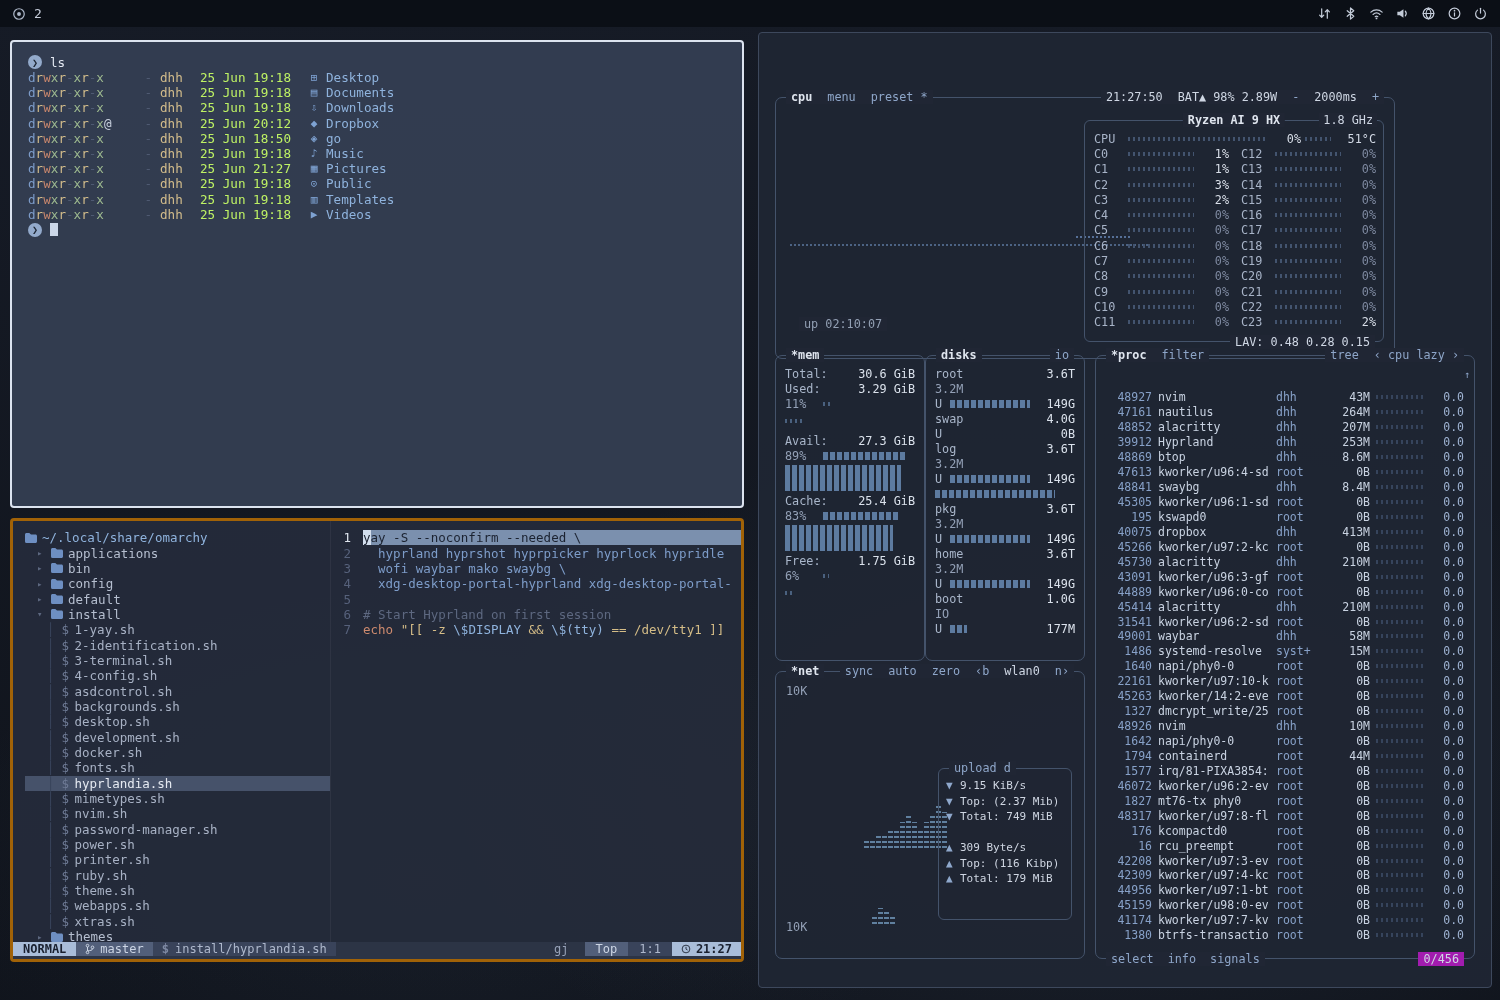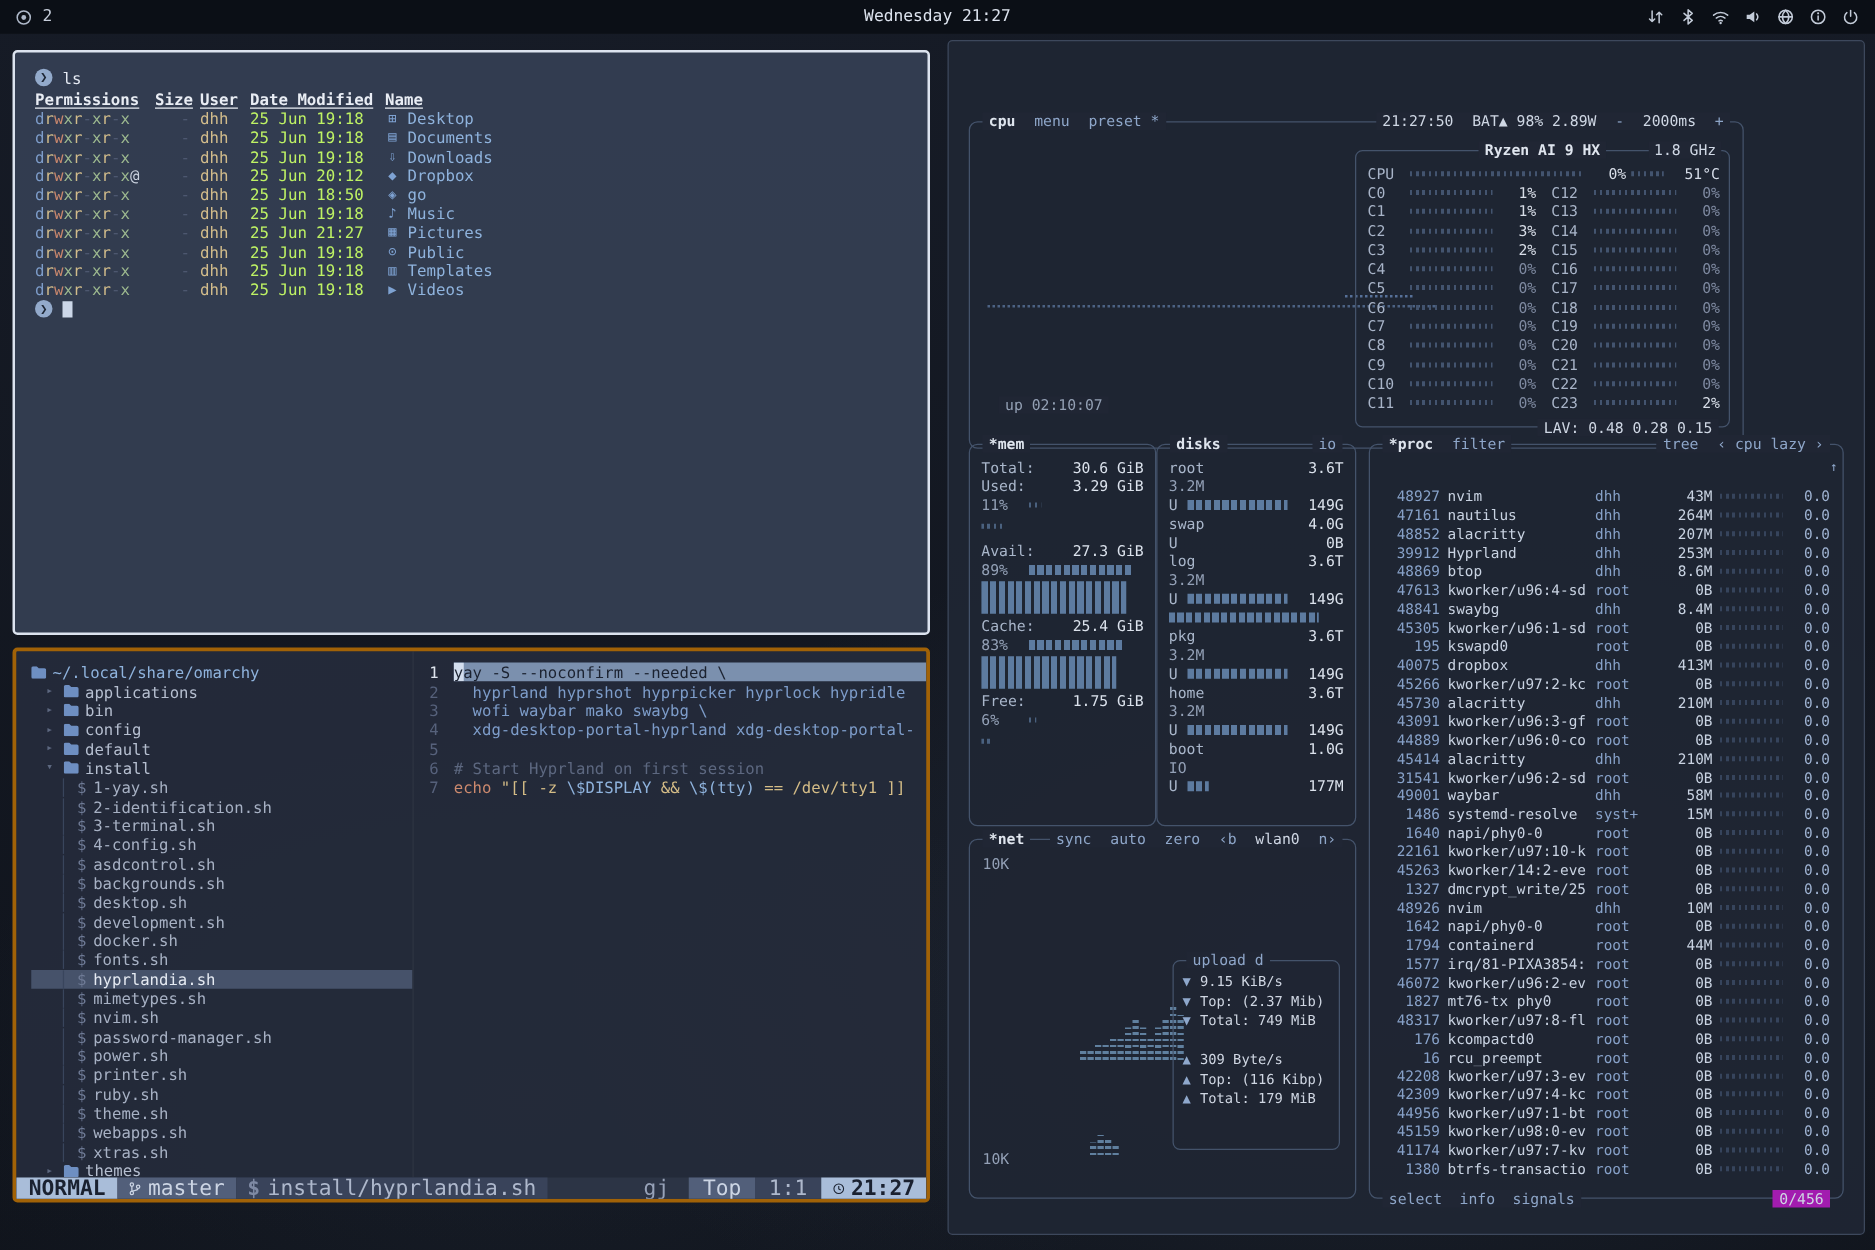--- a/index.html
+++ b/index.html
@@ -72,21 +72,21 @@
   .cline{display:flex;height:15.35px;align-items:center;white-space:pre;}
   .ln{width:32px;text-align:right;padding-right:12px;color:#56617b;flex:0 0 32px;}
   .cline.selected .ln{color:#dfe5ee;}
   .ltext{flex:1;overflow:hidden;}
   .ltext.sel{background:#7b90ae;color:#1b2230;}
   .ltext.sel span{color:inherit;}
   .cursor{background:#d3deee;color:#141a26;}
   .tk-code{color:#7d9cc9;} .tk-comment{color:#5d6880;} .tk-keyword{color:#cd8a6e;}
   .tk-string{color:#d5bd87;} .tk-var{color:#8fb3dd;}
 
-  .sline{display:flex;align-items:center;height:17px;font-size:17px;background:#2c3445;color:#97a2b8;overflow:hidden;}
+  .sline{display:flex;align-items:flex-start;height:17px;font-size:12px;background:#2c3445;color:#97a2b8;overflow:hidden;}
   .sline>span{display:flex;align-items:center;}
   .sl-mode{background:#a9bdd9;color:#1a2130;font-weight:bold;padding:0 10px;}
   .sl-branch{background:#525f7a;color:#ccd5e4;padding:0 9px;gap:5px;}
   .sl-file{background:#39435a;color:#aeb8cc;padding:0 9px;gap:6px;}
   .sl-fill{flex:1;}
   .sl-gj{padding:0 16px;}
   .sl-top{background:#525f7a;color:#ccd5e4;padding:0 11px;}
   .sl-cur{background:#39435a;color:#aeb8cc;padding:0 11px;}
   .sl-time{background:#a9bdd9;color:#1a2130;font-weight:bold;padding:0 9px;gap:5px;}
   .gi{width:10px;height:12px;fill:none;stroke:currentColor;stroke-width:1.2;}
@@ -168,21 +168,20 @@
 <header class="topbar">
   <div class="tb-left">
     <span class="tb-logo">
       <svg viewBox="0 0 16 16">
           <circle cx="8" cy="8" r="6" fill="none" stroke="currentColor" stroke-width="1.4"></circle>
           <circle cx="8" cy="8" r="2.2" fill="currentColor"></circle>
         </svg>
     </span>
     <span>2</span>
   </div>
-  <div class="tb-clock">Wednesday 21:27</div>
   <div class="tb-tray" id="tray">
       <span class="ti">
         <svg viewBox="0 0 16 16">
           <path d="M5 3v9M5 12L2.8 9.8M5 12l2.2-2.2M11 13V4M11 4L8.8 6.2M11 4l2.2 2.2"></path>
         </svg>
       </span>
       <span class="ti">
         <svg viewBox="0 0 16 16">
           <path d="M4.5 5l7 6-3.5 3V2l3.5 3-7 6"></path>
         </svg>
@@ -218,27 +217,20 @@
           <path d="M4.8 4.4a5.2 5.2 0 106.4 0"></path>
         </svg>
       </span>
     </div>
 </header>
 
 <section class="window" id="term-win">
   <div class="term-line">
     <span class="pr-ic">❯</span>
     <span>ls</span>
-  </div>
-  <div class="ls-row ls-head">
-    <span>Permissions</span>
-    <span class="h-size">Size</span>
-    <span>User</span>
-    <span>Date Modified</span>
-    <span>Name</span>
   </div>
   <div id="ls-rows">
       <div class="ls-row">
       <span class="lperm"><span class="pc-d">d</span><span class="pc-r">r</span><span class="pc-w">w</span><span class="pc-x">x</span><span class="pc-r">r</span><span class="pc-n">-</span><span class="pc-x">x</span><span class="pc-r">r</span><span class="pc-n">-</span><span class="pc-x">x</span></span>
       <span class="lsize">-</span>
       <span class="luser">dhh</span>
       <span class="ldate">25 Jun 19:18</span>
       <span class="lname">
         <i class="fic">⊞</i>Desktop</span>
     </div>

